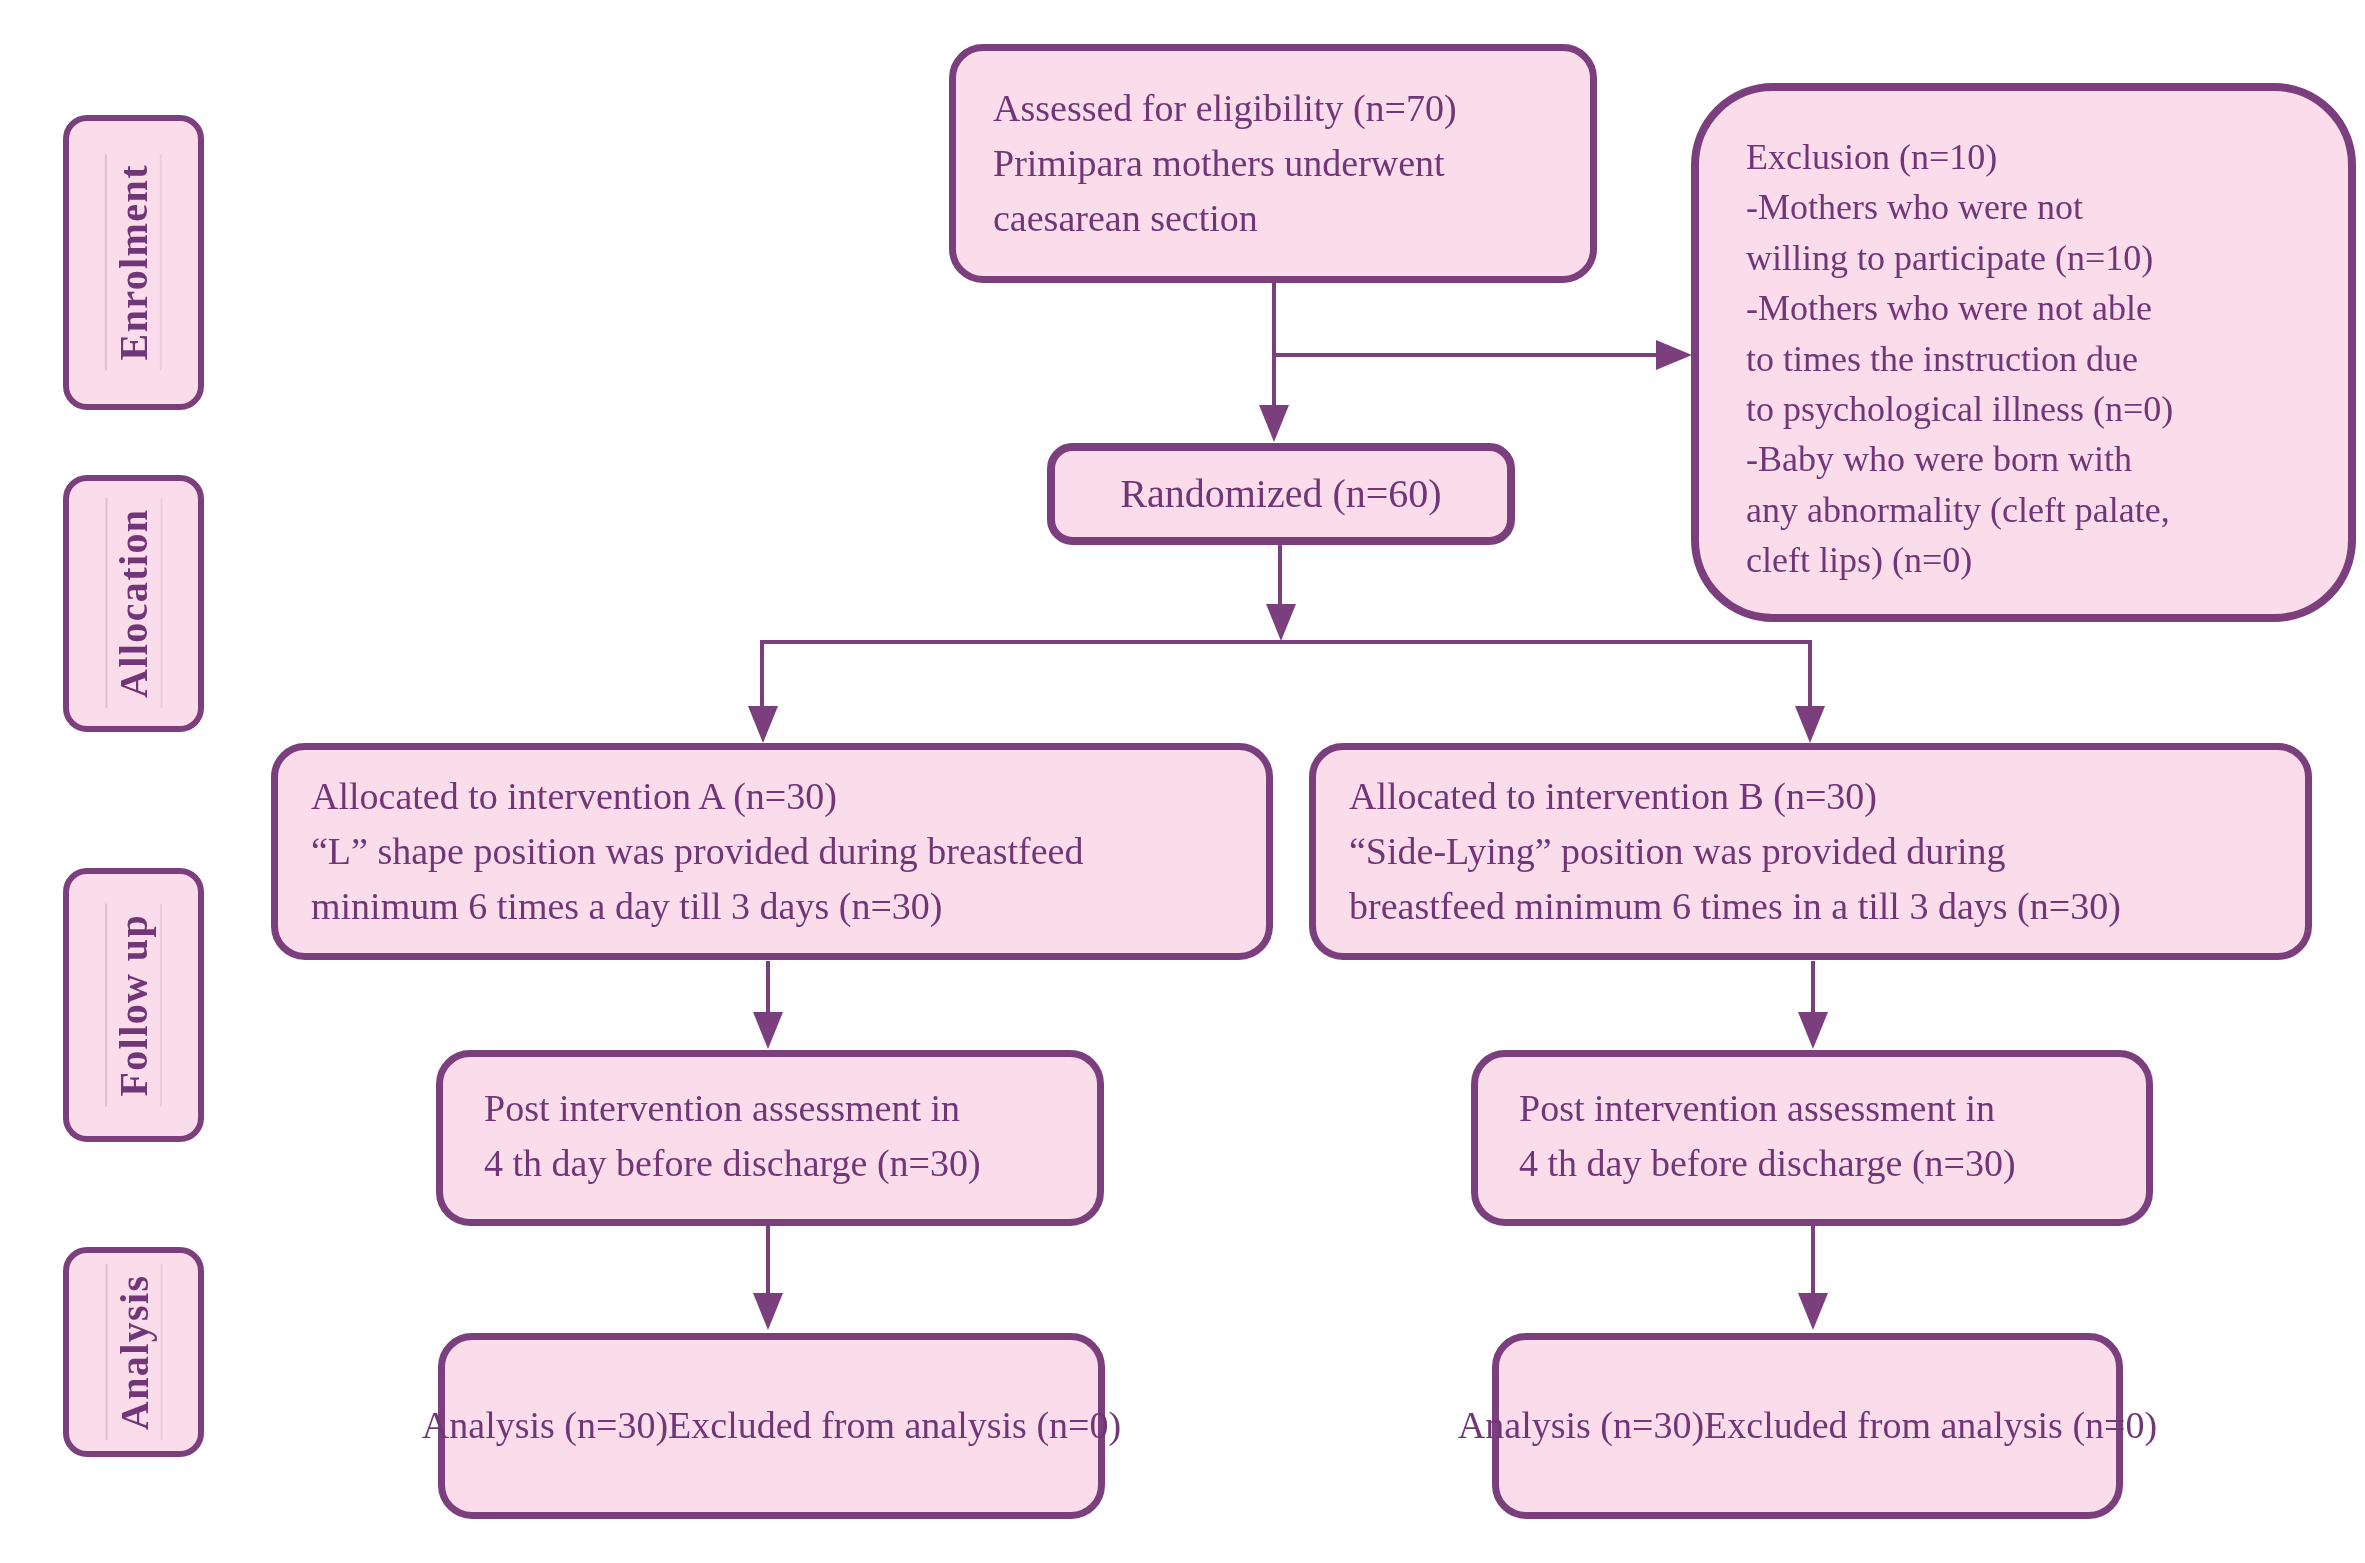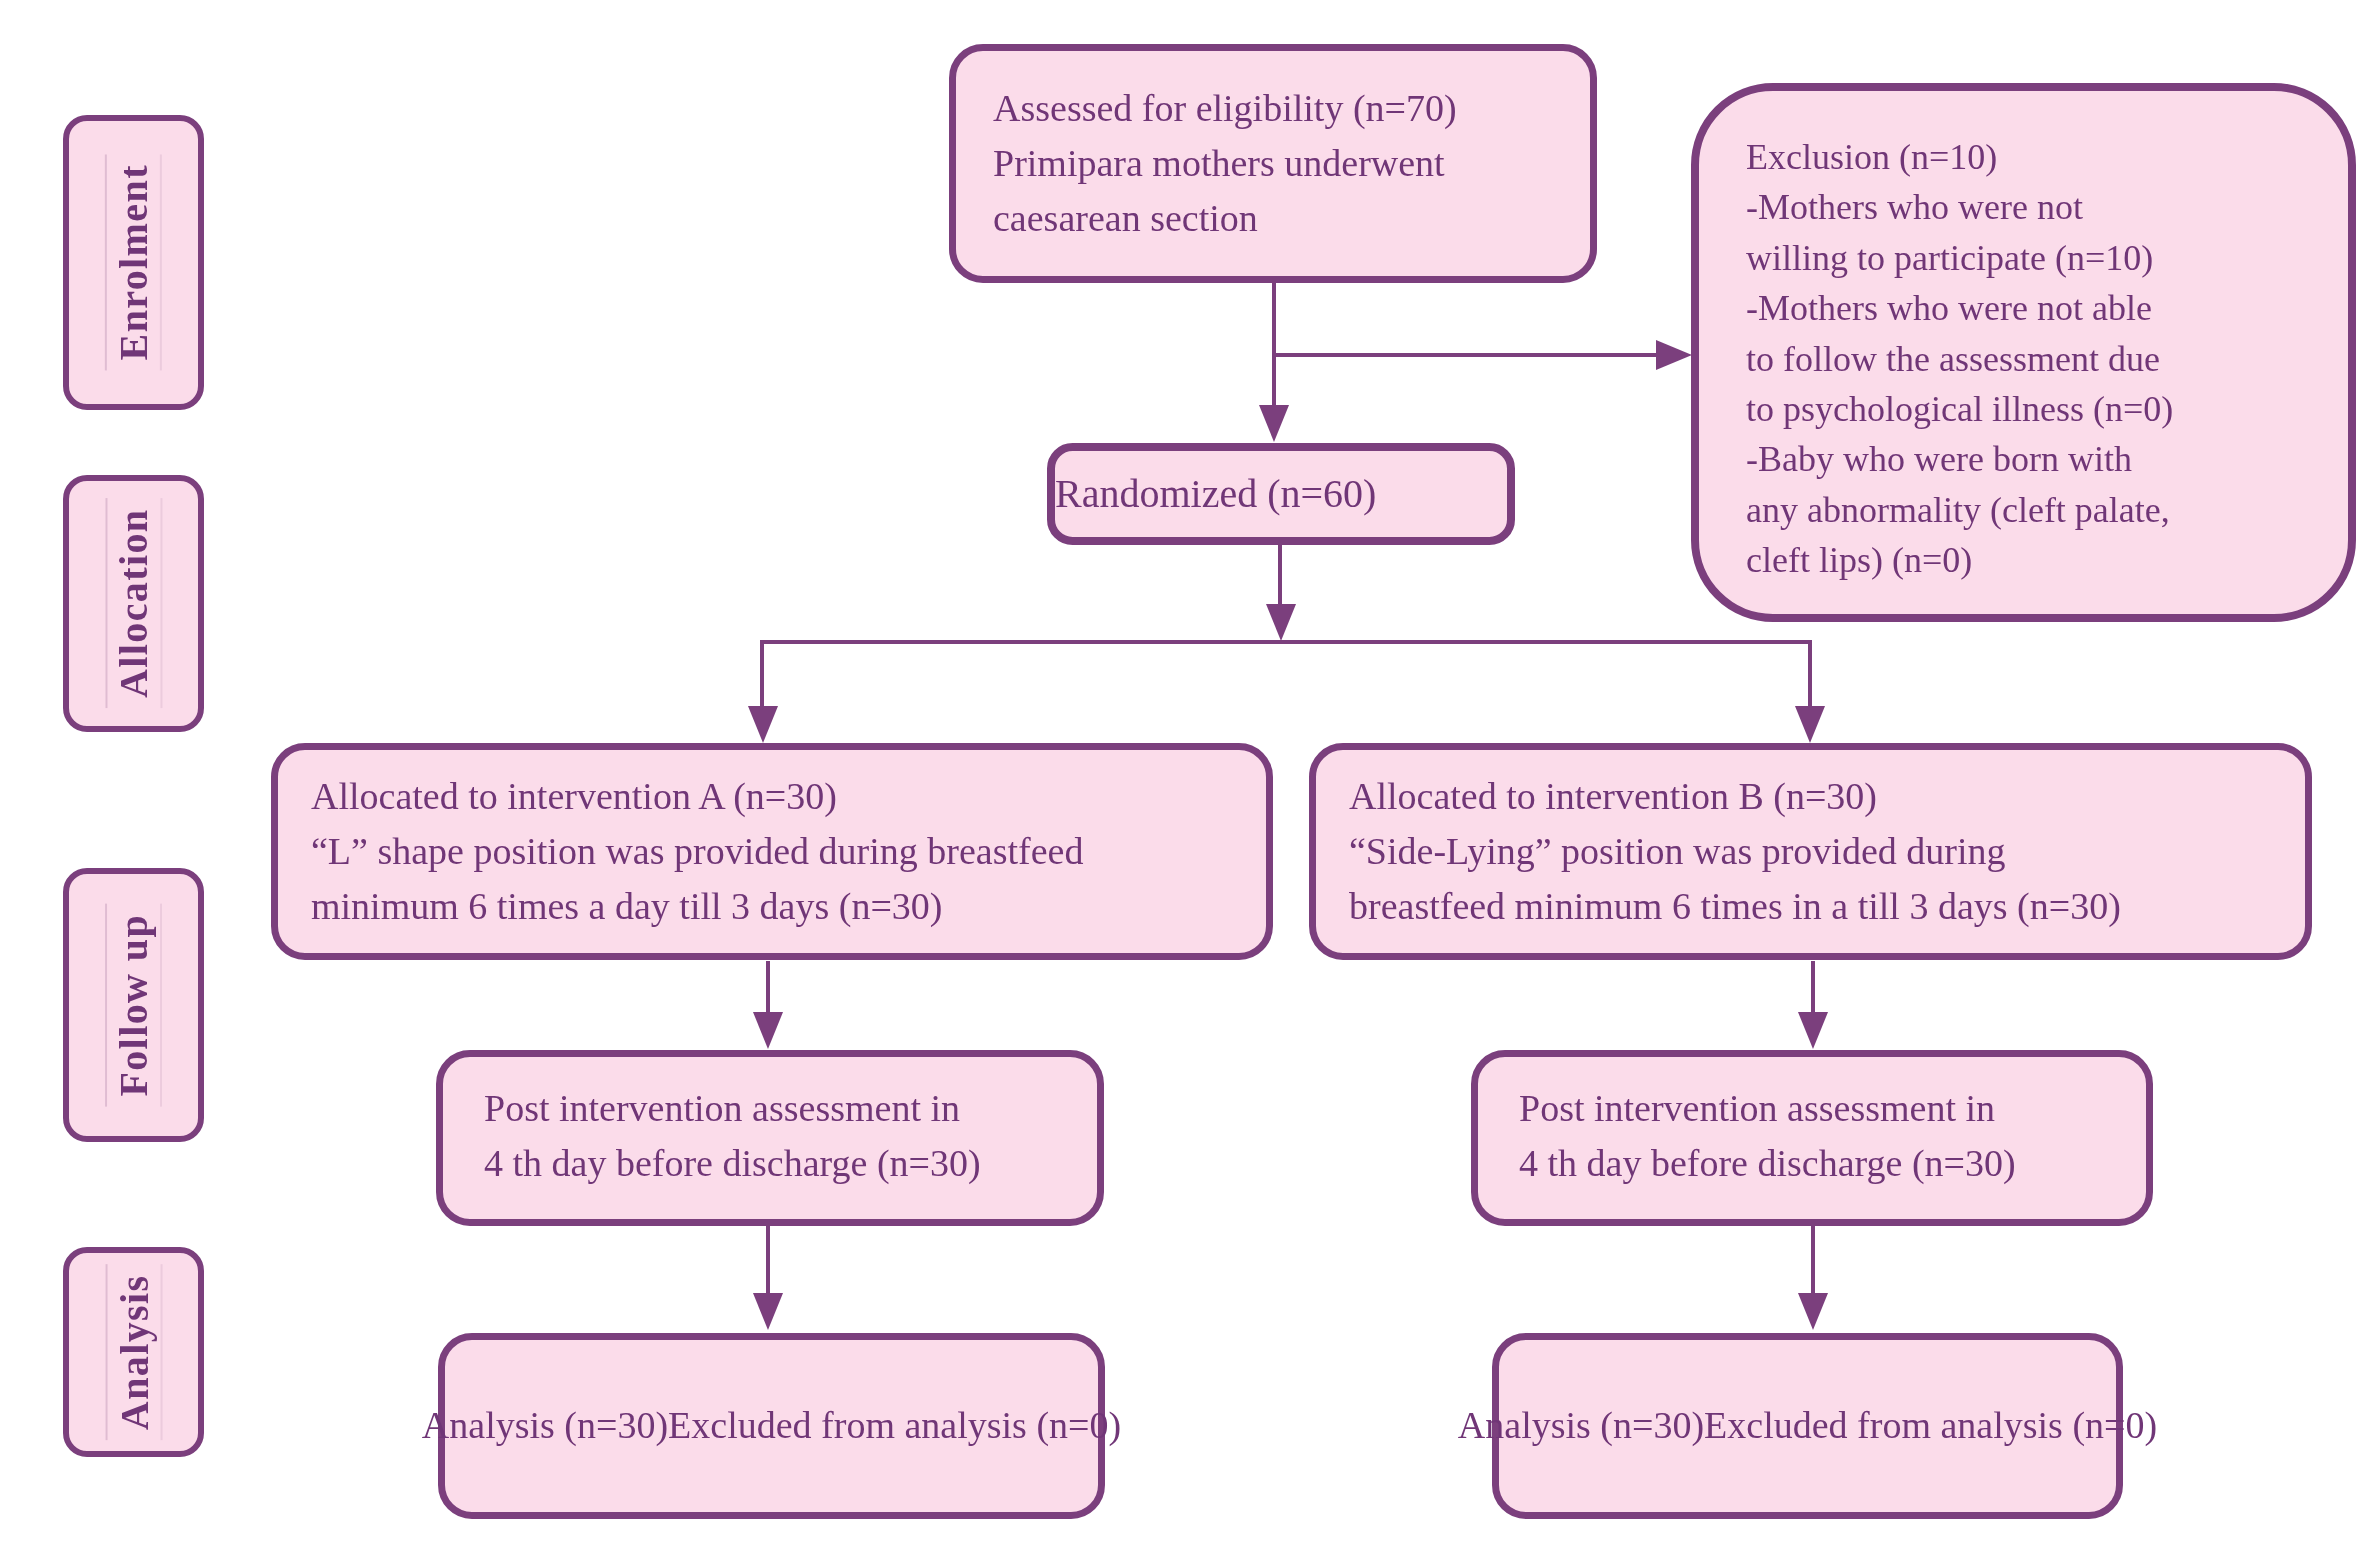--- a/index.html
+++ b/index.html
@@ -31,21 +31,21 @@
   
   .assessed{left:949px;top:44px;width:648px;height:239px;padding:30px 0 0 37px;}
   .exclusion{
     left:1691px;top:63px;width:665px;height:539px;
     border-radius:82px;border-width:8.5px;
     font-size:36px;line-height:1.40;padding:41px 0 0 47px;margin-top:20px;
   }
   .randomized{
     left:1047px;top:443px;width:468px;height:102px;
     border-radius:25.6px;border-width:8.5px;
-    display:flex;align-items:center;justify-content:flex-start;
+    display:flex;align-items:center;justify-content:center;
     font-size:40px;
   }
   .alloc-a{left:271px;top:743px;width:1002px;height:217px;padding:18.5px 0 0 33px;}
   .alloc-b{left:1309px;top:743px;width:1003px;height:217px;padding:18.5px 0 0 33px;}
   .follow-a{left:436px;top:1050px;width:668px;height:176px;padding:24px 0 0 41px;}
   .follow-b{left:1471px;top:1050px;width:682px;height:176px;padding:24px 0 0 41px;}
   .analysis-a{left:438px;top:1333px;width:667px;height:186px;}
   .analysis-b{left:1492px;top:1333px;width:631px;height:186px;}
   .centered{
     display:flex;flex-direction:row;justify-content:center;align-items:center;
@@ -112,21 +112,21 @@
     <div class="tline">Assessed for eligibility (n=70)</div>
     <div class="tline">Primipara mothers underwent</div>
     <div class="tline">caesarean section</div>
   </div>
 
   <div class="box exclusion">
     <div class="tline">Exclusion (n=10)</div>
     <div class="tline">-Mothers who were not</div>
     <div class="tline">willing to participate (n=10)</div>
     <div class="tline">-Mothers who were not able</div>
-    <div class="tline">to follow the assessment due</div>
+    <div class="tline">to times the instruction due</div>
     <div class="tline">to psychological illness (n=0)</div>
     <div class="tline">-Baby who were born with</div>
     <div class="tline">any abnormality (cleft palate,</div>
     <div class="tline">cleft lips) (n=0)</div>
   </div>
 
   <div class="box randomized">
     <div class="tline">Randomized (n=60)</div>
   </div>
 

